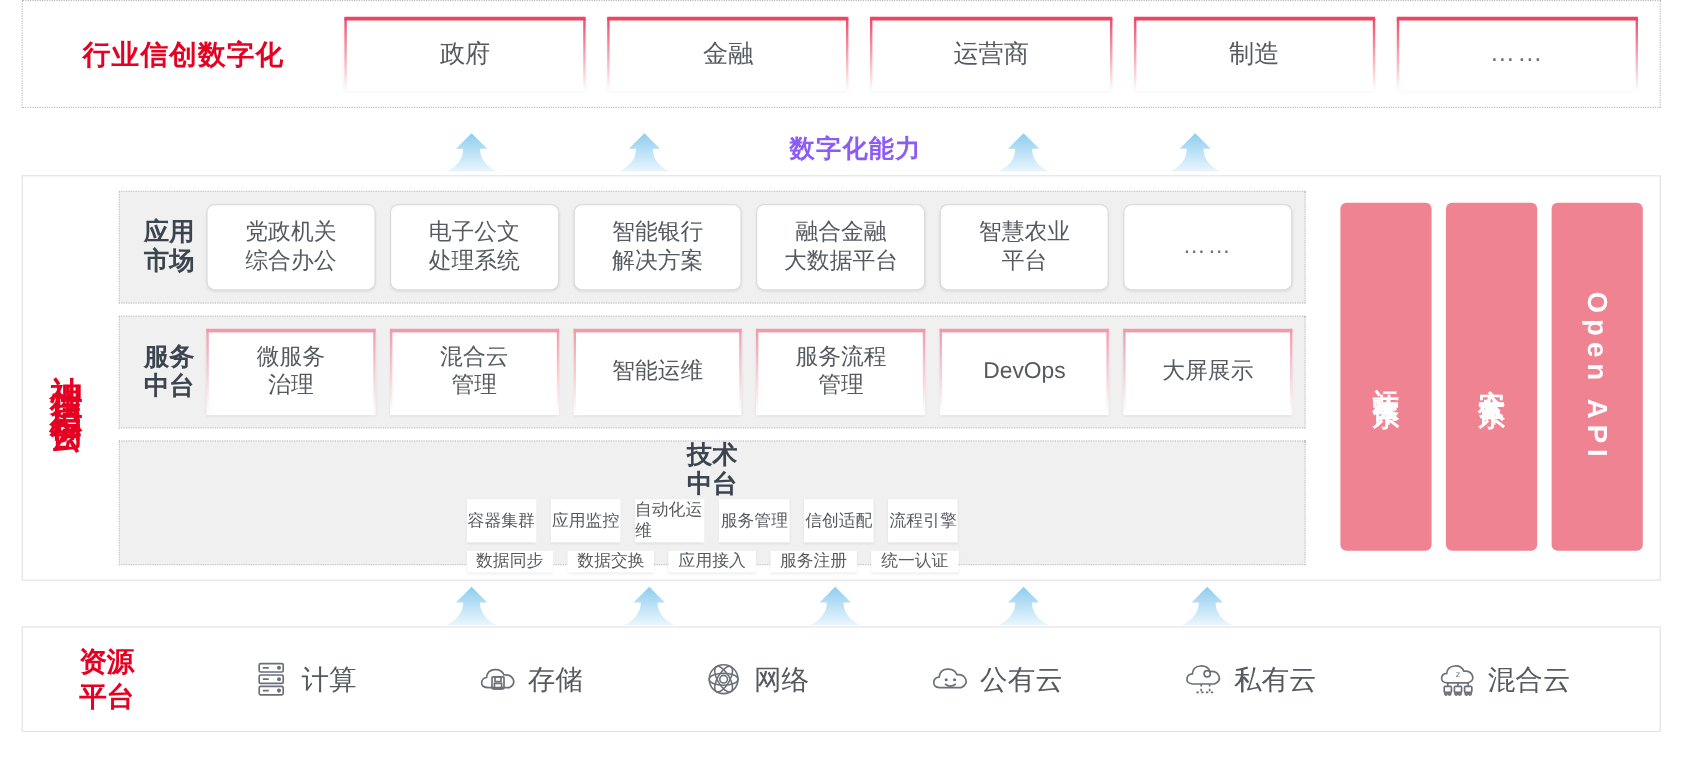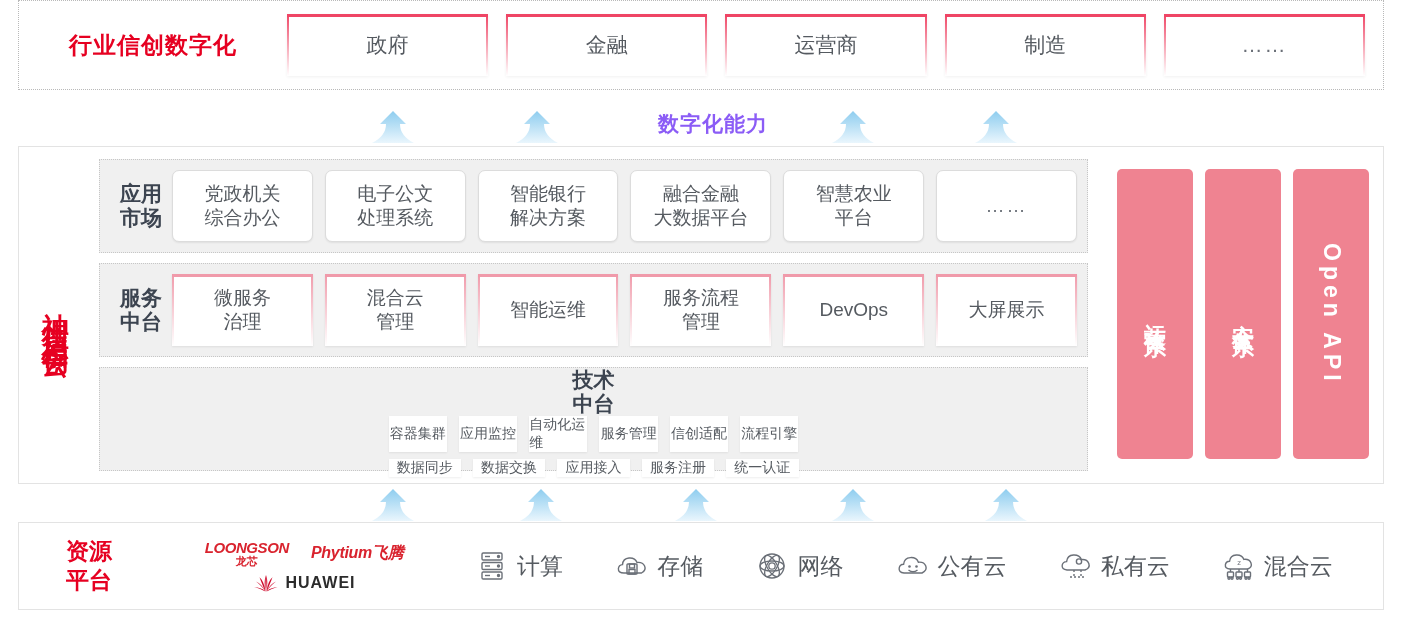--- a/index.html
+++ b/index.html
@@ -420,42 +420,20 @@
         </svg>
     </div>
   </div>
 
   <div class="resource-band">
     <div class="res-title">
       <div>资源</div>
       <div>平台</div>
     </div>
 
-    <div class="vendor-logos">
-      <div class="logo-row">
-        <div class="logo-loongson">
-          <div class="en">LOONGSON</div>
-          <div class="cn">龙芯</div>
-        </div>
-        <div class="logo-phytium">Phytium飞腾</div>
-      </div>
-      <div class="logo-row">
-        <div class="logo-huawei">
-          <span class="mark">
-            <svg viewBox="0 0 26 18">
-                <g fill="#cf0a2c">
-              <path d="M13 1 C11.6 5 11.2 9 12.4 16 C11.2 10 9.6 6 6.5 3.2 C8 7 9.4 11 12 16.6 C9.6 12 6.8 9 3 7.4 C6.4 10 9.4 13 12.2 17 C9 14.4 5.6 13.2 1.4 13.2 C5.6 14.2 9 15.6 12.4 17.6 Z"></path>
-              <path d="M13 1 C14.4 5 14.8 9 13.6 16 C14.8 10 16.4 6 19.5 3.2 C18 7 16.6 11 14 16.6 C16.4 12 19.2 9 23 7.4 C19.6 10 16.6 13 13.8 17 C17 14.4 20.4 13.2 24.6 13.2 C20.4 14.2 17 15.6 13.6 17.6 Z"></path>
-            </g>
-              </svg>
-          </span>
-          <span class="txt">HUAWEI</span>
-        </div>
-      </div>
-    </div>
 
     <div class="res-items">
       <div class="res-item">
         <span class="ricon">
           <svg viewBox="0 0 34 34" fill="none" stroke="#6b7078" stroke-width="1.4">
             <rect x="7" y="4" width="20" height="7" rx="1.2"></rect>
             <rect x="7" y="13.5" width="20" height="7" rx="1.2"></rect>
             <rect x="7" y="23" width="20" height="7" rx="1.2"></rect>
             <line x1="10" y1="7.5" x2="15" y2="7.5"></line>
               <circle cx="23.5" cy="7.5" r="1" fill="#6b7078"></circle>

